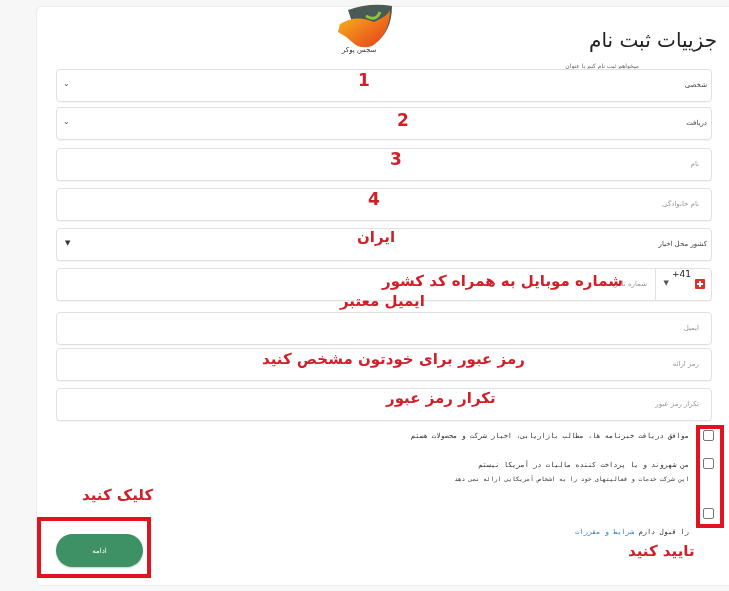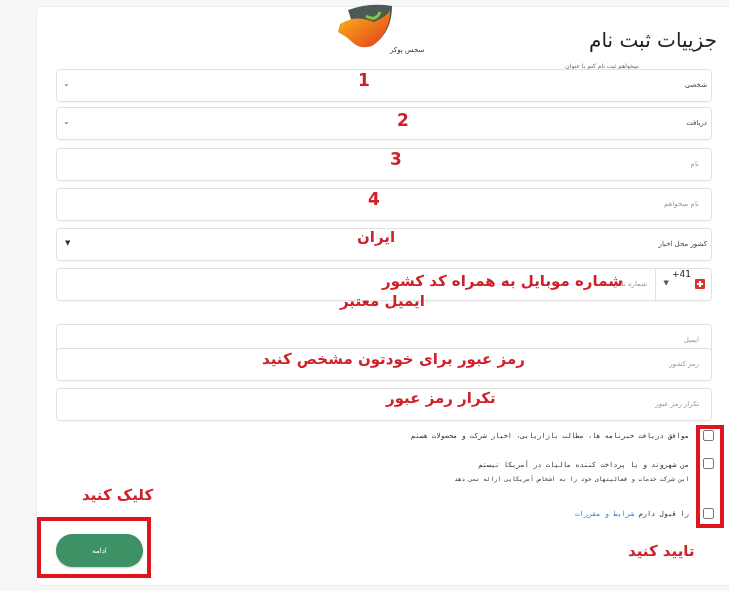--- a/index.html
+++ b/index.html
@@ -1,20 +1,20 @@
 <!DOCTYPE html>
 <html><head>
 <meta charset="utf-8">
 <style>
   * { box-sizing: border-box; margin: 0; padding: 0; }
   html, body { width: 729px; height: 591px; overflow: hidden; background: #f7f7f7; font-family: "DejaVu Sans", sans-serif; }
   .card { position: absolute; left: 36px; top: 6px; width: 710px; height: 580px; background: #fff; border: 1px solid #ececec; border-radius: 6px; }
   .title { position: absolute; right: 12px; top: 28px; font-size: 20px; color: #222; direction: rtl; font-family: "DejaVu Sans", sans-serif; }
   .logo { position: absolute; left: 330px; top: 2px; width: 70px; height: 58px; }
-  .logo-text { position: absolute; left: 342px; top: 46px; font-size: 7px; color: #333; direction: rtl; margin-left: 48px; }
+  .logo-text { position: absolute; left: 342px; top: 46px; font-size: 7px; color: #333; direction: rtl; }
   .sublabel { position: absolute; right: 90px; top: 62px; font-size: 6px; color: #666; direction: rtl; }
   .field { position: absolute; left: 56px; width: 656px; height: 33px; border: 1px solid #e1e1e1; border-radius: 4px; background: #fff; box-shadow: 0 1px 1px rgba(0,0,0,0.04); }
   .field .ph { position: absolute; right: 12px; top: 11px; font-size: 7px; color: #999; direction: rtl; }
   .field .val { position: absolute; right: 4px; top: 11px; font-size: 7px; color: #444; direction: rtl; }
   .field .chev { position: absolute; left: 6px; top: 9px; font-size: 8px; color: #555; }
   .field .caret { position: absolute; left: 8px; top: 10px; font-size: 7px; color: #333; }
   .ann { position: absolute; color: #d0202a; font-weight: bold; direction: rtl; white-space: nowrap; font-family: "DejaVu Sans", sans-serif; }
   .ann-num { font-size: 17px; }
   .ann-txt { font-size: 15px; }
   .phone-prefix { position: absolute; right: 0; top: 0; height: 31px; width: 56px; border-left: 1px solid #e1e1e1; }
@@ -65,64 +65,64 @@
   <span class="chev">⌄</span>
 </div>
 <div class="ann ann-num" style="left:397px;top:110px">2</div>
 
 <div class="field" style="top:148px">
   <span class="ph">نام</span>
 </div>
 <div class="ann ann-num" style="left:390px;top:149px">3</div>
 
 <div class="field" style="top:188px">
-  <span class="ph">نام میخواهم</span>
+  <span class="ph">نام خانوادگی</span>
 </div>
 <div class="ann ann-num" style="left:368px;top:189px">4</div>
 
 <div class="field" style="top:228px">
   <span class="val">کشور محل اخبار</span>
   <span class="caret">▼</span>
 </div>
 <div class="ann ann-txt" style="left:357px;top:228px">ایران</div>
 
 <div class="field" style="top:268px">
   <div class="phone-prefix">
     <span class="flag"></span>
     <span class="dial">+41</span>
     <span class="dial-caret">▼</span>
   </div>
   <span class="phone-ph">شماره تلفن</span>
 </div>
 <div class="ann ann-txt" style="left:382px;top:272px">شماره موبایل به همراه کد کشور</div>
 
-<div class="field" style="top:324px">
+<div class="field" style="top:312px">
   <span class="ph">ایمیل</span>
 </div>
 <div class="ann ann-txt" style="left:340px;top:292px">ایمیل معتبر</div>
 
 <div class="field" style="top:348px">
-  <span class="ph">رمز کشور</span>
+  <span class="ph">رمز ارائه</span>
 </div>
 <div class="ann ann-txt" style="left:262px;top:350px">رمز عبور برای خودتون مشخص کنید</div>
 
 <div class="field" style="top:388px">
   <span class="ph">تکرار رمز عبور</span>
 </div>
 <div class="ann ann-txt" style="left:386px;top:389px">تکرار رمز عبور</div>
 
 <div class="cb" style="top:430px"></div>
 <div class="cb-label" style="top:432px">موافق دریافت خبرنامه ها، مطالب بازاریابی، اخبار شرکت و محصولات هستم</div>
 
 <div class="cb" style="top:458px"></div>
 <div class="cb-label" style="top:461px">من شهروند و یا پرداخت کننده مالیات در آمریکا نیستم</div>
 <div class="cb-label" style="top:475px;font-size:6px">این شرکت خدمات و فعالیتهای خود را به اشخاص آمریکایی ارائه نمی دهد</div>
 
 <div class="cb" style="top:508px"></div>
-<div class="cb-label" style="top:510px">
+<div class="cb-label" style="top:528px">
   <span>را قبول دارم</span>
   <span class="link">شرایط و مقررات</span>
 </div>
 
 <div class="red-box" style="left:696px;top:425px;width:28px;height:103px"></div>
 <div class="red-box" style="left:37px;top:517px;width:114px;height:61px"></div>
 
 <div class="ann ann-txt" style="left:82px;top:486px">کلیک کنید</div>
 <div class="ann ann-txt" style="left:628px;top:542px">تایید کنید</div>
 

